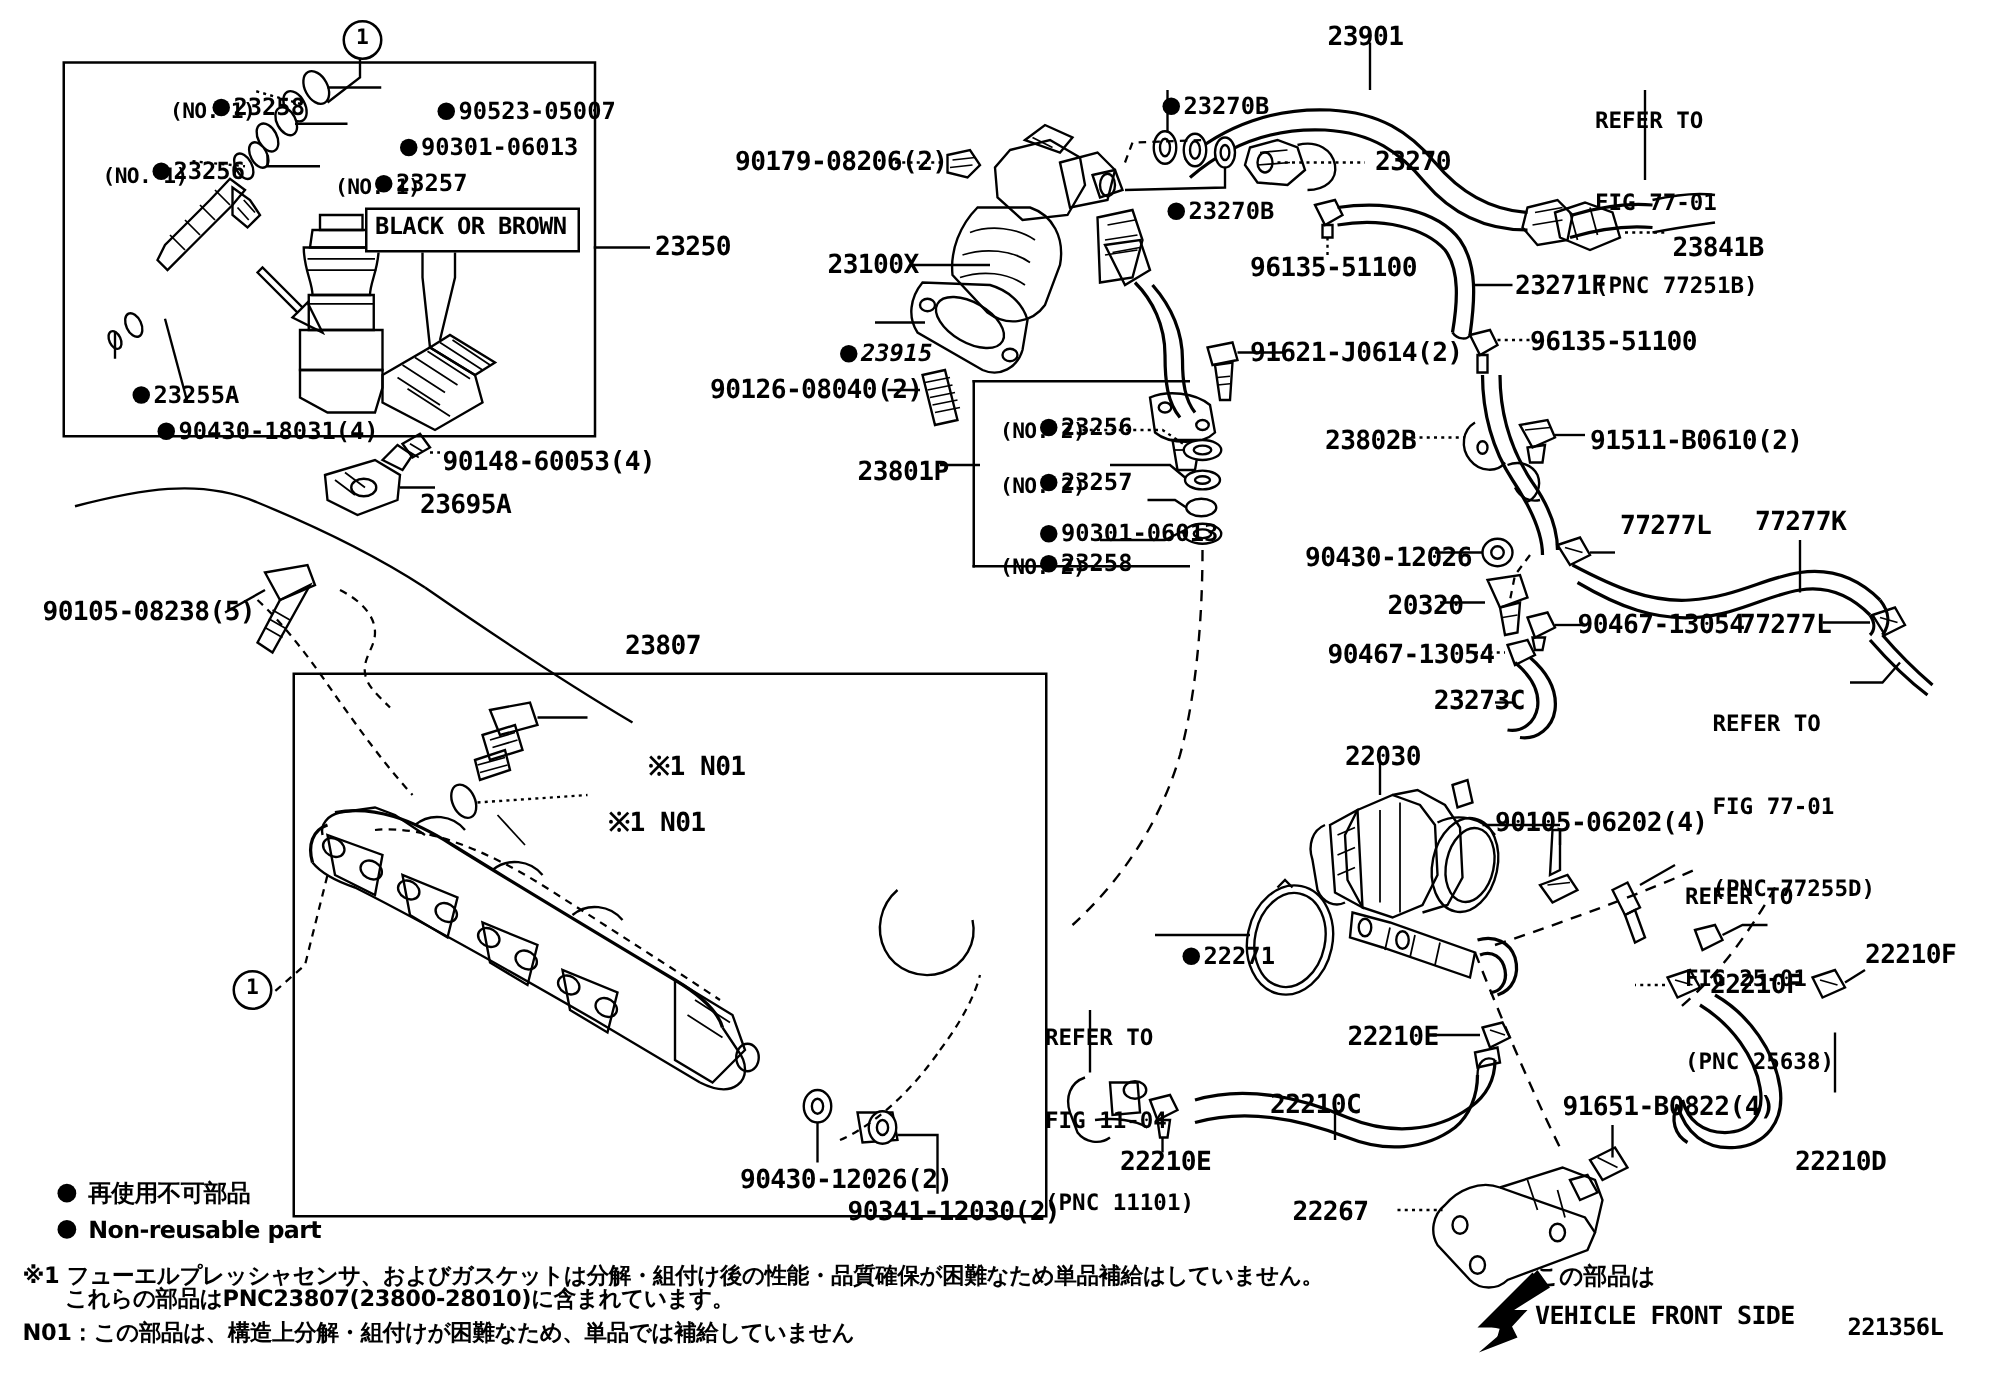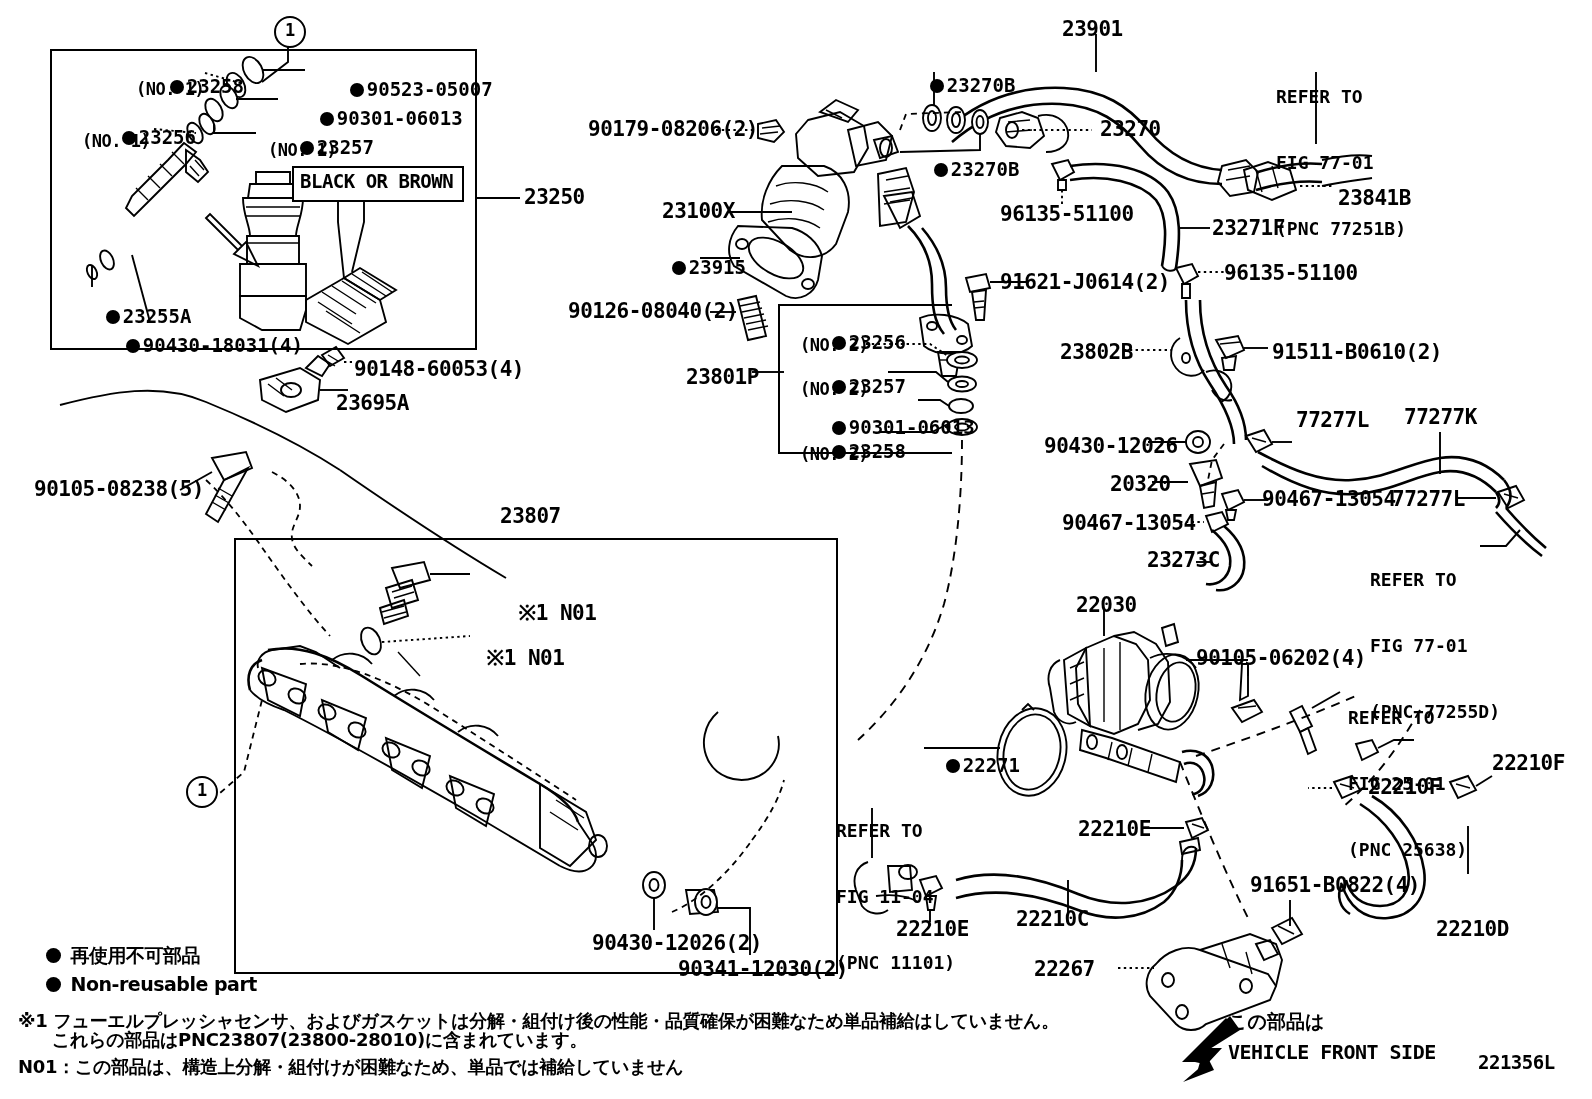--- a/index.html
+++ b/index.html
@@ -524,21 +524,21 @@
     <div>FIG 77-01</div>
     <div class="pnc">(PNC 77251B)</div>
   </div>
 
   <span class="lbl" style="left:1338px;top:175px;margin-top:12px;">23841B</span>
   <span class="lbl" style="left:1000px;top:203px;">96135-51100</span>
   <span class="lbl" style="left:1212px;top:217px;">23271F</span>
   <span class="lbl" style="left:1224px;top:262px;">96135-51100</span>
 
   <span class="lbl" style="left:662px;top:200px;">23100X</span>
-  <span class="lbl code" style="left:626px;top:238px;">
+  <span class="lbl code" style="left:626px;top:254px;font-style:italic;">
     <span class="dot"></span><span>23915</span>
   </span>
   <span class="lbl" style="left:568px;top:300px;">90126-08040(2)</span>
   <span class="lbl" style="left:1000px;top:271px;">91621-J0614(2)</span>
 
   <div class="box" style="left:778px;top:304px;width:172px;height:146px;border-right:none;border-top-width:2.5px;"></div>
   <span class="lbl" style="left:686px;top:366px;">23801P</span>
 
   <span class="lbl code" style="left:786px;top:313px;">
     <span class="dot"></span><span>23256</span>
@@ -609,21 +609,21 @@
   <div class="lbl refer" style="left:836px;top:776px;">
     <div>REFER TO</div>
     <div>FIG 11-04</div>
     <div class="pnc">(PNC 11101)</div>
   </div>
 
   <span class="lbl" style="left:1492px;top:752px;">22210F</span>
   <span class="lbl" style="left:1368px;top:776px;">22210F</span>
   <span class="lbl" style="left:1078px;top:818px;">22210E</span>
   <span class="lbl" style="left:1250px;top:874px;">91651-B0822(4)</span>
-  <span class="lbl" style="left:1016px;top:908px;">22210C</span>
+  <span class="lbl" style="left:1016px;top:872px;">22210C</span>
   <span class="lbl" style="left:896px;top:918px;">22210E</span>
   <span class="lbl" style="left:1436px;top:918px;">22210D</span>
   <span class="lbl" style="left:1034px;top:958px;">22267</span>
 
   <span class="lbl legend" style="left:22px;top:955px;">
     <span class="dot big"></span> <span>Non-reusable part</span>
   </span>
   <span class="lbl legend" style="left:22px;top:926px;">
     <span class="dot big"></span> <span>再使用不可部品</span>
   </span>

